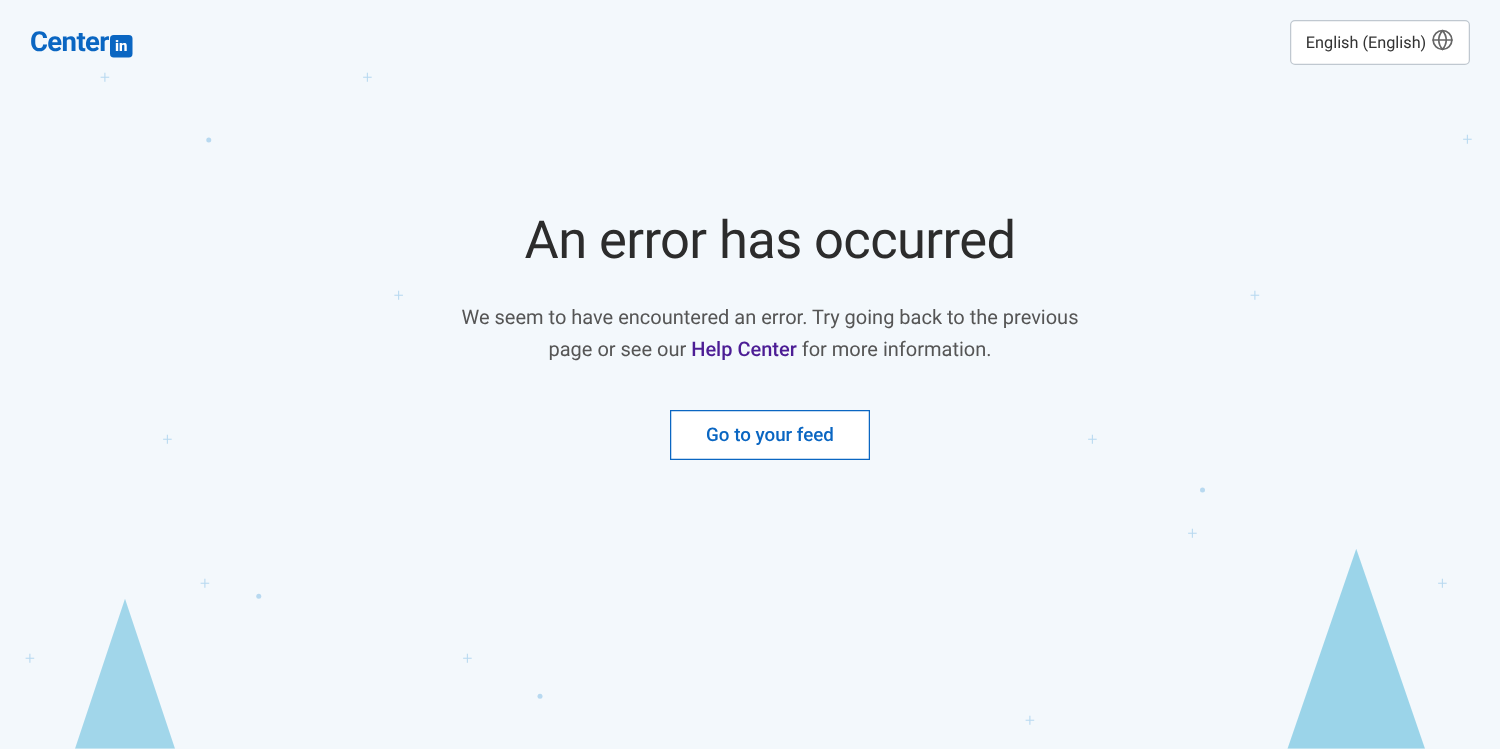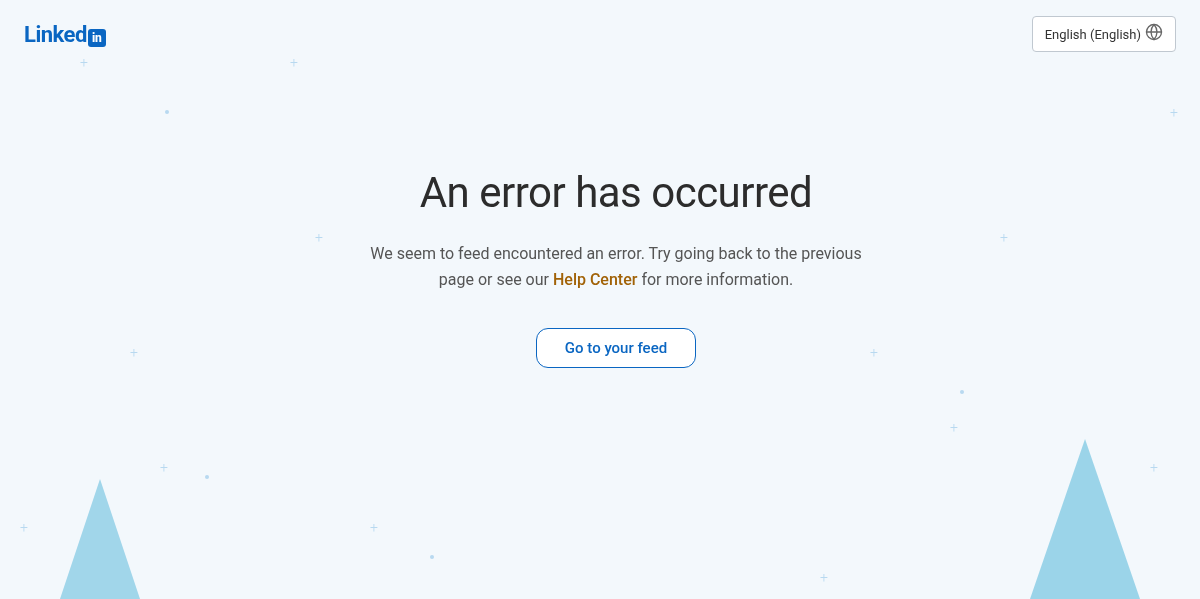--- a/index.html
+++ b/index.html
@@ -149,30 +149,30 @@
     .error-description {
       font-size: 16px;
       color: #555;
       text-align: center;
       max-width: 520px;
       line-height: 1.6;
       margin-bottom: 36px;
     }
 
     .help-link {
-      color: #a16207;
+      color: #4c1d95;
       text-decoration: none;
       font-weight: 500;
     }
 
     .feed-button {
       display: inline-block;
       padding: 10px 28px;
       border: 1.5px solid #0a66c2;
-      border-radius: 12px;
+      border-radius: 0;
       background: white;
       color: #0a66c2;
       font-size: 15px;
       font-weight: 500;
       cursor: pointer;
       text-decoration: none;
       transition: background 0.15s;
     }
   </style>
 </head>
@@ -199,34 +199,34 @@
   <span class="dot" style="top:475px; left:205px"></span>
   <span class="dot" style="top:555px; left:430px"></span>
 
   <div class="triangle-left"></div>
   <div class="triangle-right"></div>
 </div>
 
 <header>
   <div class="logo-container">
     <span class="logo-text">
-      <span>Linked</span><span class="logo-in-box">in</span>
+      <span>Center</span><span class="logo-in-box">in</span>
     </span>
   </div>
   <div class="language-selector">
     <span class="language-text">English (English)</span>
     <span class="globe-icon">
       <svg width="18" height="18" viewBox="0 0 24 24" fill="none" stroke="#666" stroke-width="1.8" stroke-linecap="round" stroke-linejoin="round">
         <circle cx="12" cy="12" r="10"></circle>
         <line x1="2" y1="12" x2="22" y2="12"></line>
         <path d="M12 2a15.3 15.3 0 0 1 4 10 15.3 15.3 0 0 1-4 10 15.3 15.3 0 0 1-4-10 15.3 15.3 0 0 1 4-10z"></path>
       </svg>
     </span>
   </div>
 </header>
 
 <main>
   <h1 class="error-title">An error has occurred</h1>
   <p class="error-description">
-    <span>We seem to feed encountered an error. Try going back to the previous page or see our </span><a href="#" class="help-link">Help Center</a><span> for more information.</span>
+    <span>We seem to have encountered an error. Try going back to the previous page or see our </span><a href="#" class="help-link">Help Center</a><span> for more information.</span>
   </p>
   <a href="#" class="feed-button">Go to your feed</a>
 </main>
 
 </body></html>

